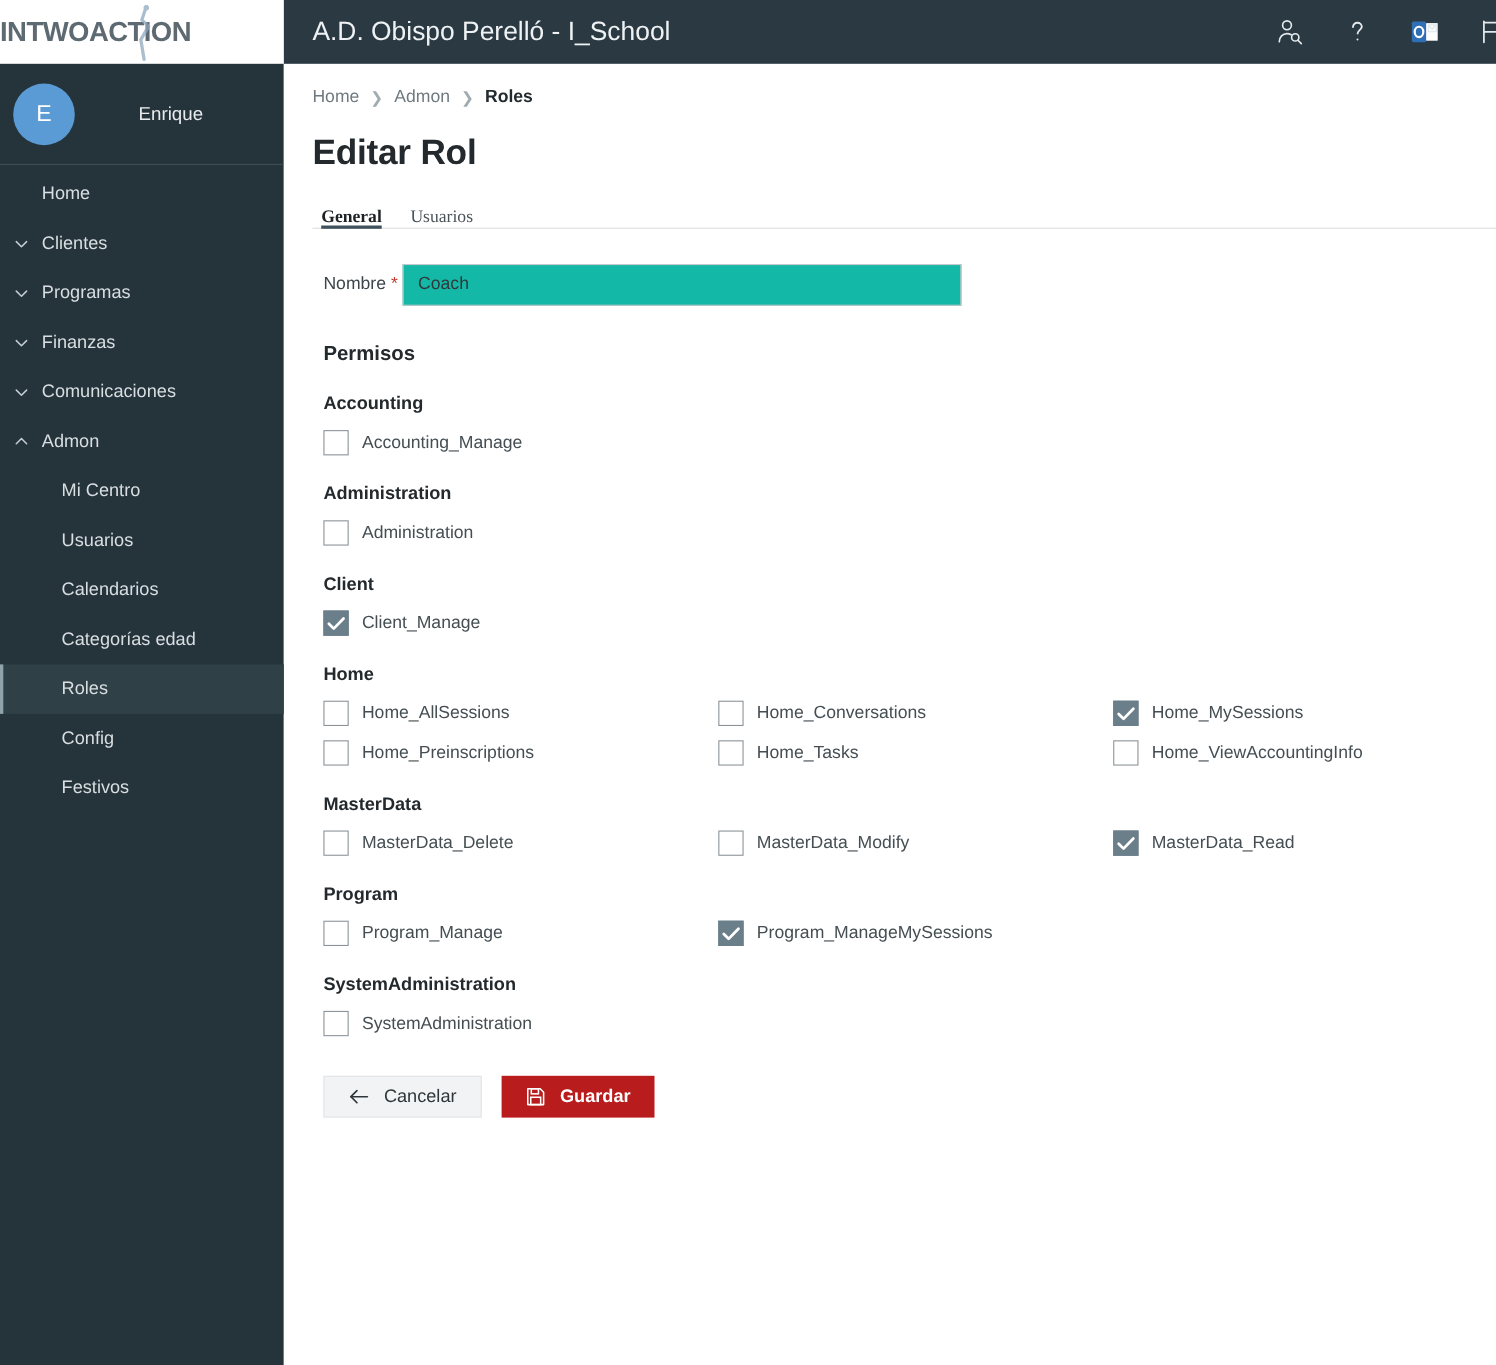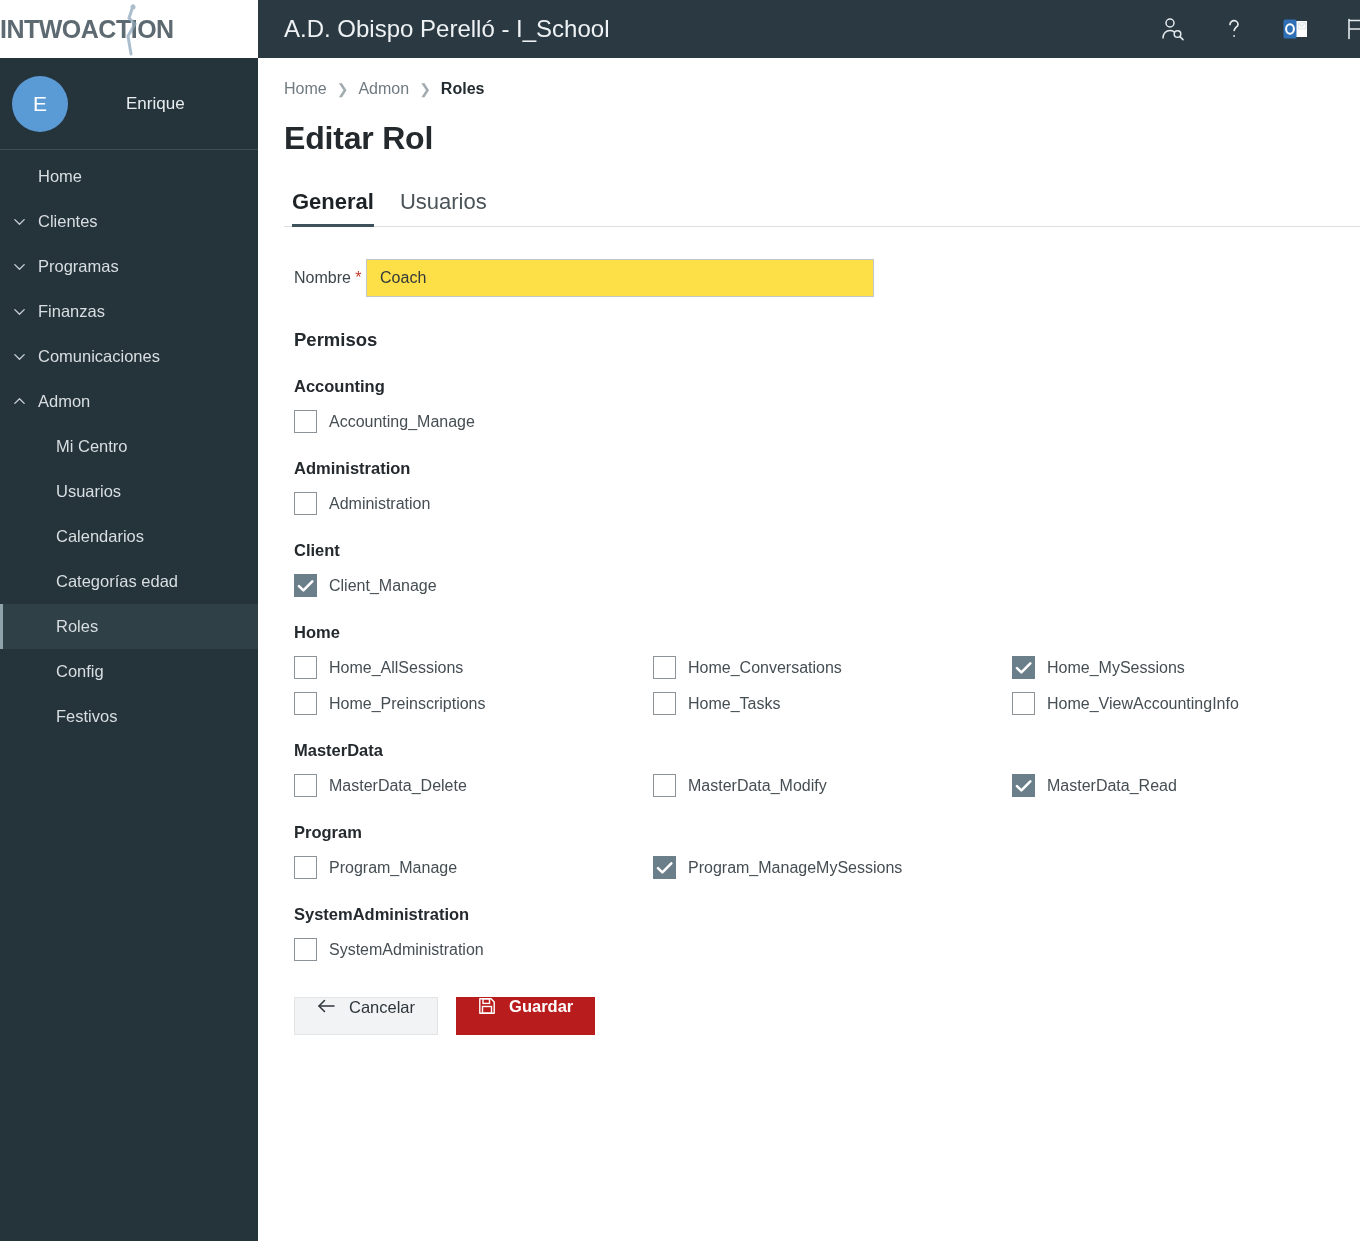--- a/index.html
+++ b/index.html
@@ -76,33 +76,33 @@
 
   .content { padding: 22px 24px 0 26px; }
   .breadcrumb { display: flex; align-items: center; font-size: 16px; color: #6f7a80; gap: 10px; }
   .breadcrumb .sep { color: #a2abb0; font-size: 14px; }
   .breadcrumb .crumb { cursor: pointer; }
   .breadcrumb .crumb.current { color: #222b30; font-weight: bold; cursor: default; }
 
   .page-title { font-size: 32px; font-weight: bold; color: #23292d; margin-top: 22px; letter-spacing: -0.2px; }
 
   .tabs { display: flex; gap: 26px; margin-top: 32px; border-bottom: 1px solid #dcdfe1; padding-left: 8px; }
-  .tab { font-size: 22px; color: #4a5358; padding-bottom: 11px; cursor: pointer; position: relative; }
+  .tab { font-size: 16px; color: #4a5358; cursor: pointer; position: relative; font-family: Liberation Serif, serif; }
   .tab.active { color: #1d2226; font-weight: bold; }
   .tab.active::after {
     content: ""; position: absolute; left: 0; right: 0; bottom: -1px;
     height: 3px; background: #3f525c;
   }
 
   .form { padding-left: 10px; padding-top: 24px; }
   .field-label { font-size: 16px; color: #3c454a; }
   .req { color: #c0392b; }
   .text-input {
     margin-top: 8px; width: 508px; height: 38px;
-    border: 1px solid #c3c8cb; background: #fde047;
+    border: 1px solid #c3c8cb; background: #14b8a6;
     font-size: 16px; color: #31383c; padding: 0 13px;
     font-family: "Liberation Sans", sans-serif;
   }
 
   .section-title { font-size: 18.5px; font-weight: bold; color: #23292d; margin-top: 32px; }
   .group { margin-top: 26px; }
   .group-title { font-size: 16.5px; font-weight: bold; color: #23292d; }
   .perm-grid { margin-top: 14px; display: grid; grid-template-columns: 359px 359px 359px; row-gap: 13px; }
   .perm {
     display: flex; align-items: center; gap: 12px;
@@ -112,21 +112,21 @@
     width: 23px; height: 23px; min-width: 23px;
     border: 1px solid #8d9499; background: #ffffff;
     display: flex; align-items: center; justify-content: center;
   }
   .cbox.checked { background: #6b7f8a; border-color: #6b7f8a; }
   .cbox svg { display: none; }
   .cbox.checked svg { display: block; }
 
   .actions { display: flex; gap: 18px; margin-top: 36px; padding-bottom: 20px; }
   .btn {
-    height: 38px; display: flex; align-items: flex-start; gap: 13px;
+    height: 38px; display: flex; align-items: center; gap: 13px;
     padding: 0 22px; font-size: 16.5px; cursor: pointer;
     border: none; font-family: "Liberation Sans", sans-serif;
   }
   .btn-cancel { background: #f2f3f4; color: #2e363b; border: 1px solid #e2e4e6; }
   .btn-save { background: #b91c1c; color: #ffffff; font-weight: bold; }
 </style>
 </head>
 <body>
 
 <div class="app">

